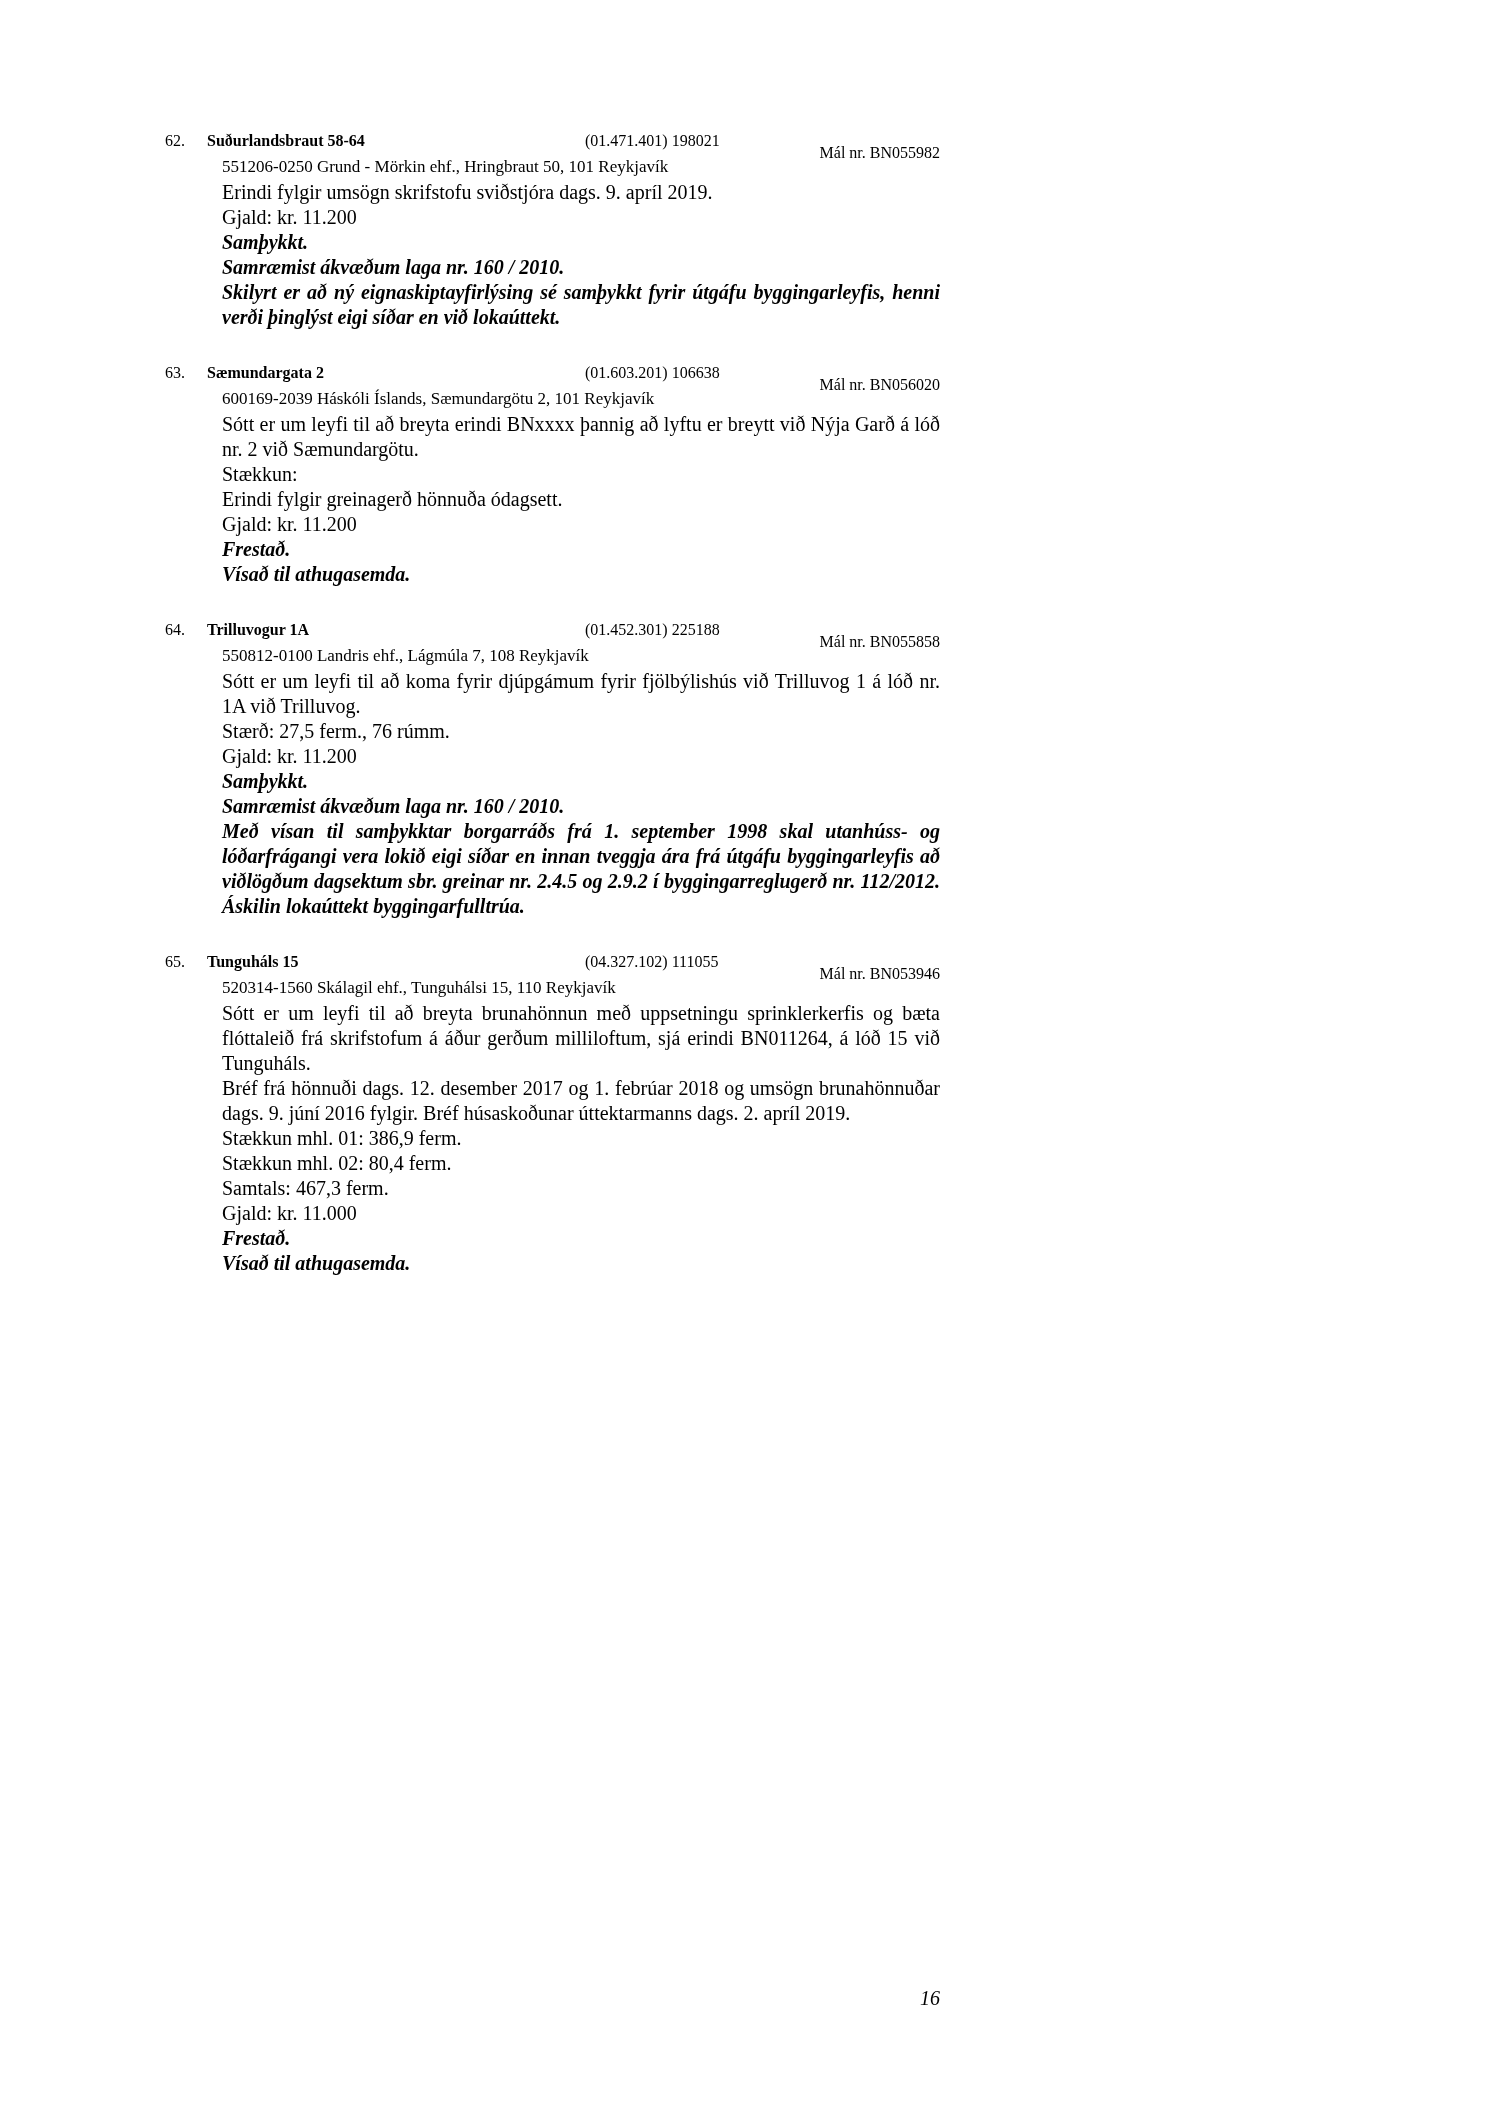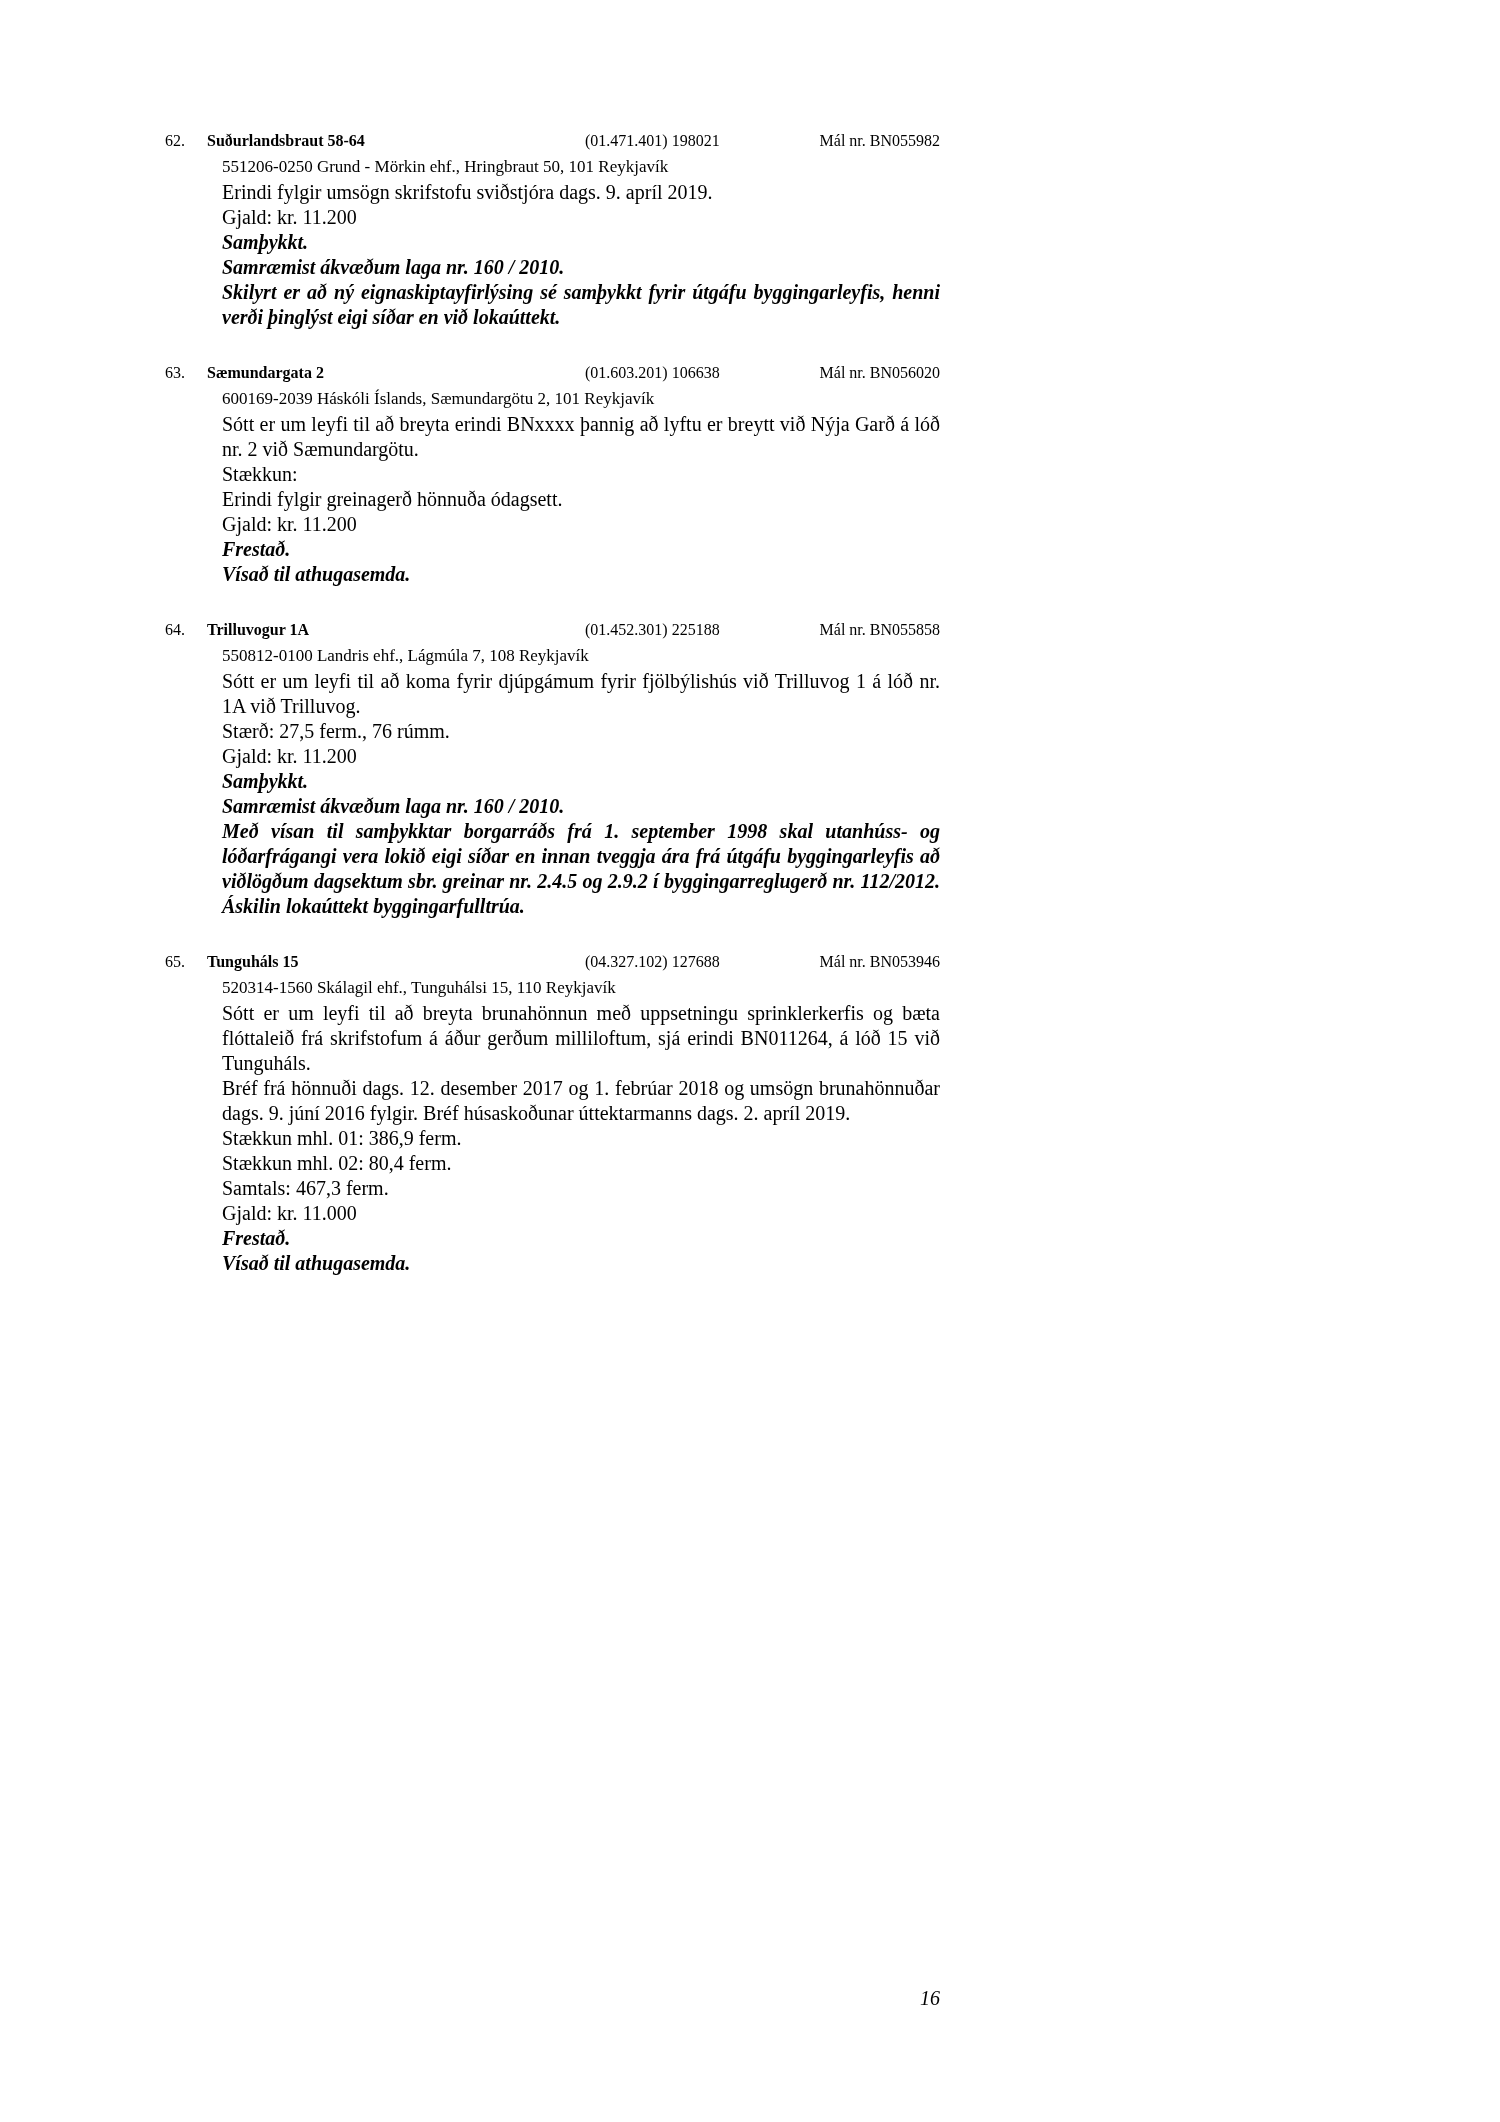--- a/index.html
+++ b/index.html
@@ -45,21 +45,21 @@
   }
   .item-ref {
     position: absolute;
     left: 390px;
     top: 0;
     margin-left: 30px;
   }
   .item-case {
     position: absolute;
     right: 0;
-    top: 0;
+    top: 12px;
   }
   .item-body {
     margin-left: 57px;
   }
   .owner-line {
     font-size: 17px;
     line-height: 24px;
     margin: 0 0 1px 0;
   }
   p.para {
@@ -141,21 +141,21 @@
           <p class="para italic">Samræmist ákvæðum laga nr. 160 / 2010.</p>
           <p class="para italic">Með vísan til samþykktar borgarráðs frá 1. september 1998 skal utanhúss- og lóðarfrágangi vera lokið eigi síðar en innan tveggja ára frá útgáfu byggingarleyfis að viðlögðum dagsektum sbr. greinar nr. 2.4.5 og 2.9.2 í byggingarreglugerð nr. 112/2012. Áskilin lokaúttekt byggingarfulltrúa.</p>
         </div>
     </div>
   </div>
 
   <div class="item">
     <div class="item-header">
       <span class="item-number">65.</span>
       <span class="item-title">Tunguháls 15</span>
-      <span class="item-ref">(04.327.102) 127688</span>
+      <span class="item-ref">(04.327.102) 111055</span>
       <span class="item-case">Mál nr. BN053946</span>
     </div>
     <div class="item-body">
       <p class="owner-line">520314-1560 Skálagil ehf., Tunguhálsi 15, 110 Reykjavík</p>
       <div>
           <p class="para">Sótt er um leyfi til að breyta brunahönnun með uppsetningu sprinklerkerfis og bæta flóttaleið frá skrifstofum á áður gerðum milliloftum, sjá erindi BN011264, á lóð 15 við Tunguháls.</p>
           <p class="para">Bréf frá hönnuði dags. 12. desember 2017 og 1. febrúar 2018 og umsögn brunahönnuðar dags. 9. júní 2016 fylgir. Bréf húsaskoðunar úttektarmanns dags. 2. apríl 2019.</p>
           <p class="para">Stækkun mhl. 01:  386,9 ferm.</p>
           <p class="para">Stækkun mhl. 02: 80,4 ferm.</p>
           <p class="para">Samtals: 467,3 ferm.</p>

